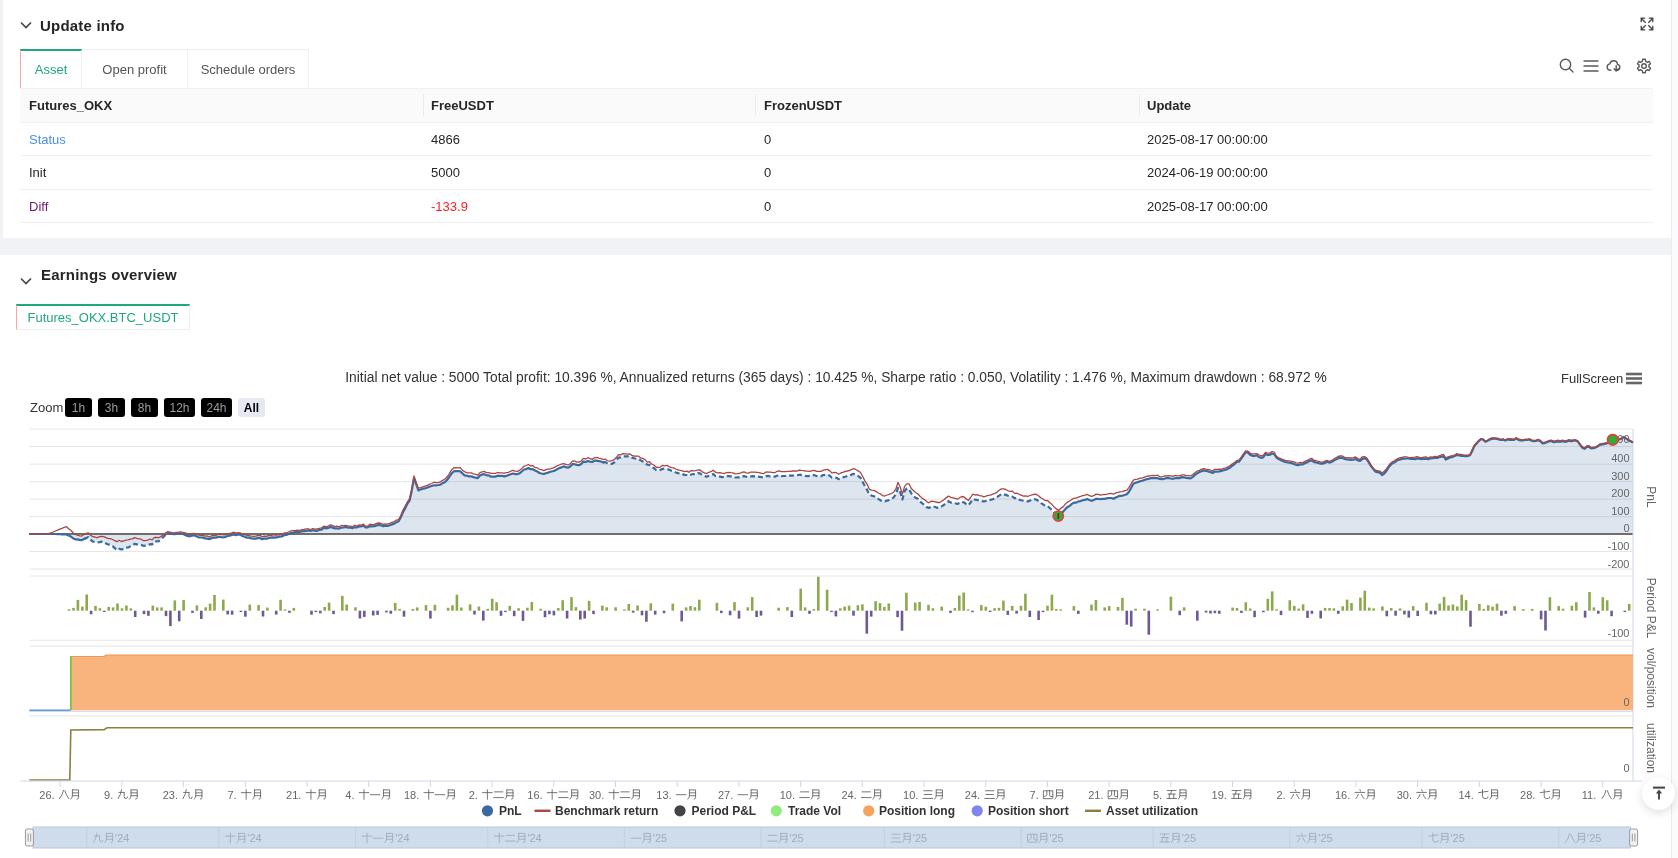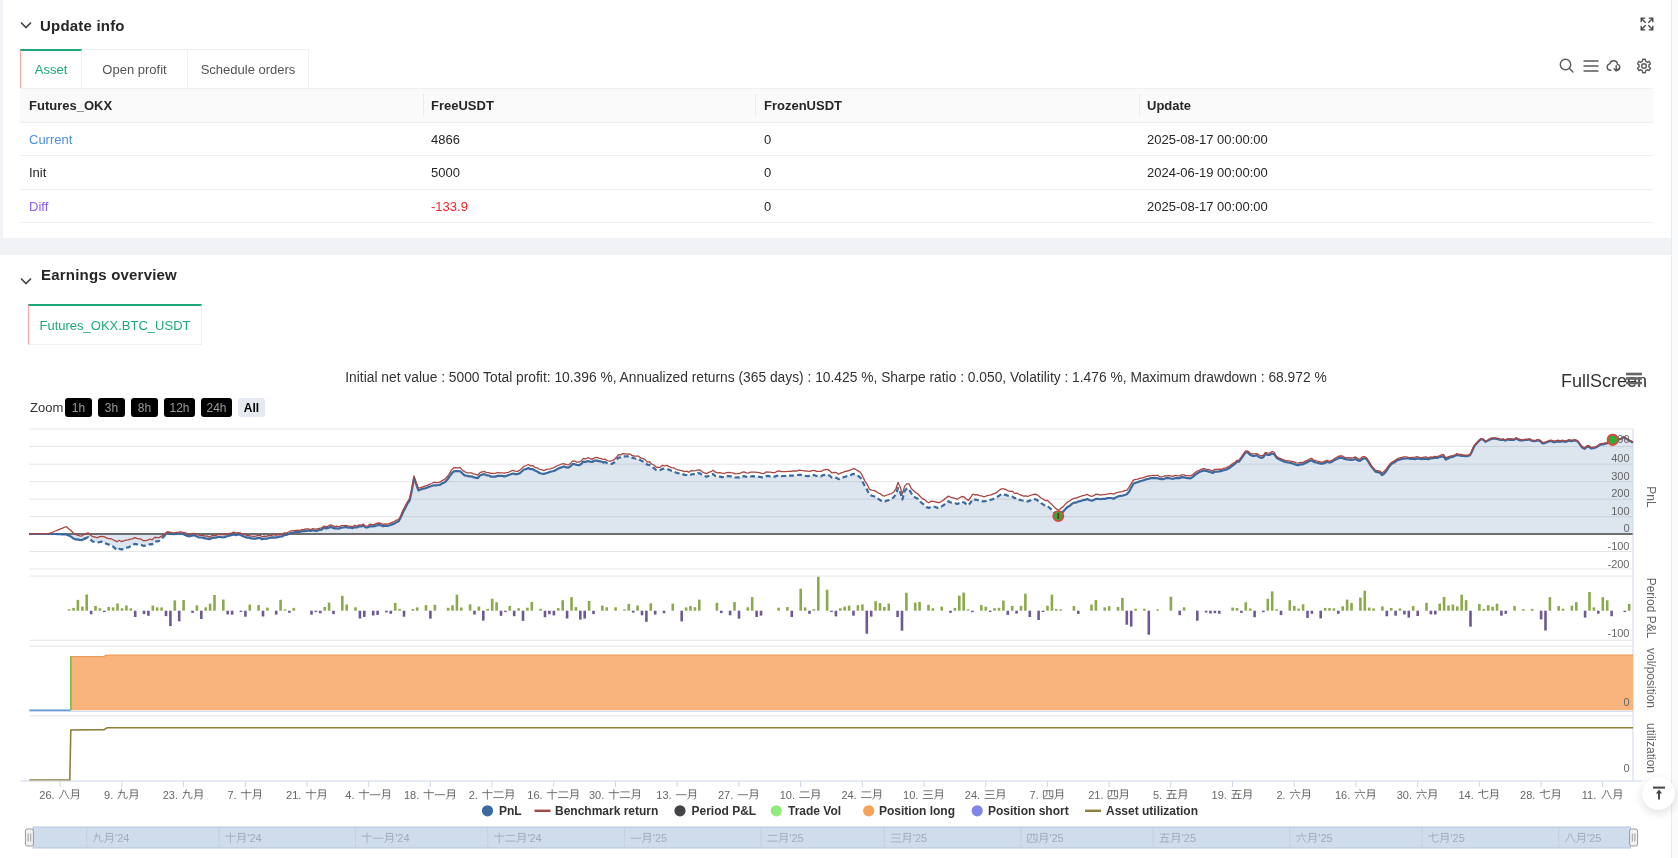--- a/index.html
+++ b/index.html
@@ -73,43 +73,43 @@
 <div class="rowline" style="left:20px;top:155px;width:1633px"></div>
 <div class="rowline" style="left:20px;top:189px;width:1633px"></div>
 <div class="rowline" style="left:20px;top:222px;width:1633px"></div>
 <div class="colsep" style="left:423px;top:94px;height:22px"></div>
 <div class="colsep" style="left:755px;top:94px;height:22px"></div>
 <div class="colsep" style="left:1139px;top:94px;height:22px"></div>
 <div class="cell" style="left:29px;top:98px;font-weight:bold">Futures_OKX</div>
 <div class="cell" style="left:431px;top:98px;font-weight:bold">FreeUSDT</div>
 <div class="cell" style="left:764px;top:98px;font-weight:bold">FrozenUSDT</div>
 <div class="cell" style="left:1147px;top:98px;font-weight:bold">Update</div>
-<div class="cell" style="left:29px;top:132px;color:#4a90e2">Current</div>
+<div class="cell" style="left:29px;top:132px;color:#4a90e2">Status</div>
 <div class="cell" style="left:431px;top:132px">4866</div>
 <div class="cell" style="left:764px;top:132px">0</div>
 <div class="cell" style="left:1147px;top:132px">2025-08-17 00:00:00</div>
 <div class="cell" style="left:29px;top:165px">Init</div>
 <div class="cell" style="left:431px;top:165px">5000</div>
 <div class="cell" style="left:764px;top:165px">0</div>
 <div class="cell" style="left:1147px;top:165px">2024-06-19 00:00:00</div>
-<div class="cell" style="left:29px;top:199px;color:#8b5cf6">Diff</div>
+<div class="cell" style="left:29px;top:199px;color:#701a75">Diff</div>
 <div class="cell" style="left:431px;top:199px;color:#f5222d">-133.9</div>
 <div class="cell" style="left:764px;top:199px">0</div>
 <div class="cell" style="left:1147px;top:199px">2025-08-17 00:00:00</div>
 
 <svg class="abs" style="left:19px;top:274px" width="14" height="14">
     <path class="chev" d="M2,4.5 L7,9.5 L12,4.5"></path>
   </svg>
 <div class="abs sec-title" style="left:41px;top:266px">Earnings overview</div>
-<div class="tabs" style="left:28px;top:304px;height:41px">
+<div class="tabs" style="left:16px;top:304px;height:26px">
 <div class="tab first active" style="width:174px">Futures_OKX.BTC_USDT</div>
 </div>
 
 <div class="abs" style="left:0;top:370px;width:1672px;text-align:center;font-size:13.8px;color:#333">Initial net value : 5000 Total profit: 10.396 %, Annualized returns (365 days) : 10.425 %, Sharpe ratio : 0.050, Volatility : 1.476 %, Maximum drawdown : 68.972 %</div>
-<div class="abs" style="left:1561px;top:371px;font-size:18px;color:#333">FullScreen</div>
+<div class="abs" style="left:1561px;top:371px;font-size:13px;color:#333">FullScreen</div>
 <svg class="abs" style="left:1625px;top:371px" width="18" height="14">
     <g style="stroke:#666;stroke-width:2.6;fill:none">
       <line x1="1" y1="3" x2="17" y2="3"></line>
       <line x1="1" y1="7.5" x2="17" y2="7.5"></line>
       <line x1="1" y1="12" x2="17" y2="12"></line>
     </g>
   </svg>
 
 <div class="abs" style="left:30px;top:400px;font-size:13px;color:#333">Zoom</div>
 <div class="zbtn" style="left:65px;top:398px;width:27px">1h</div>

